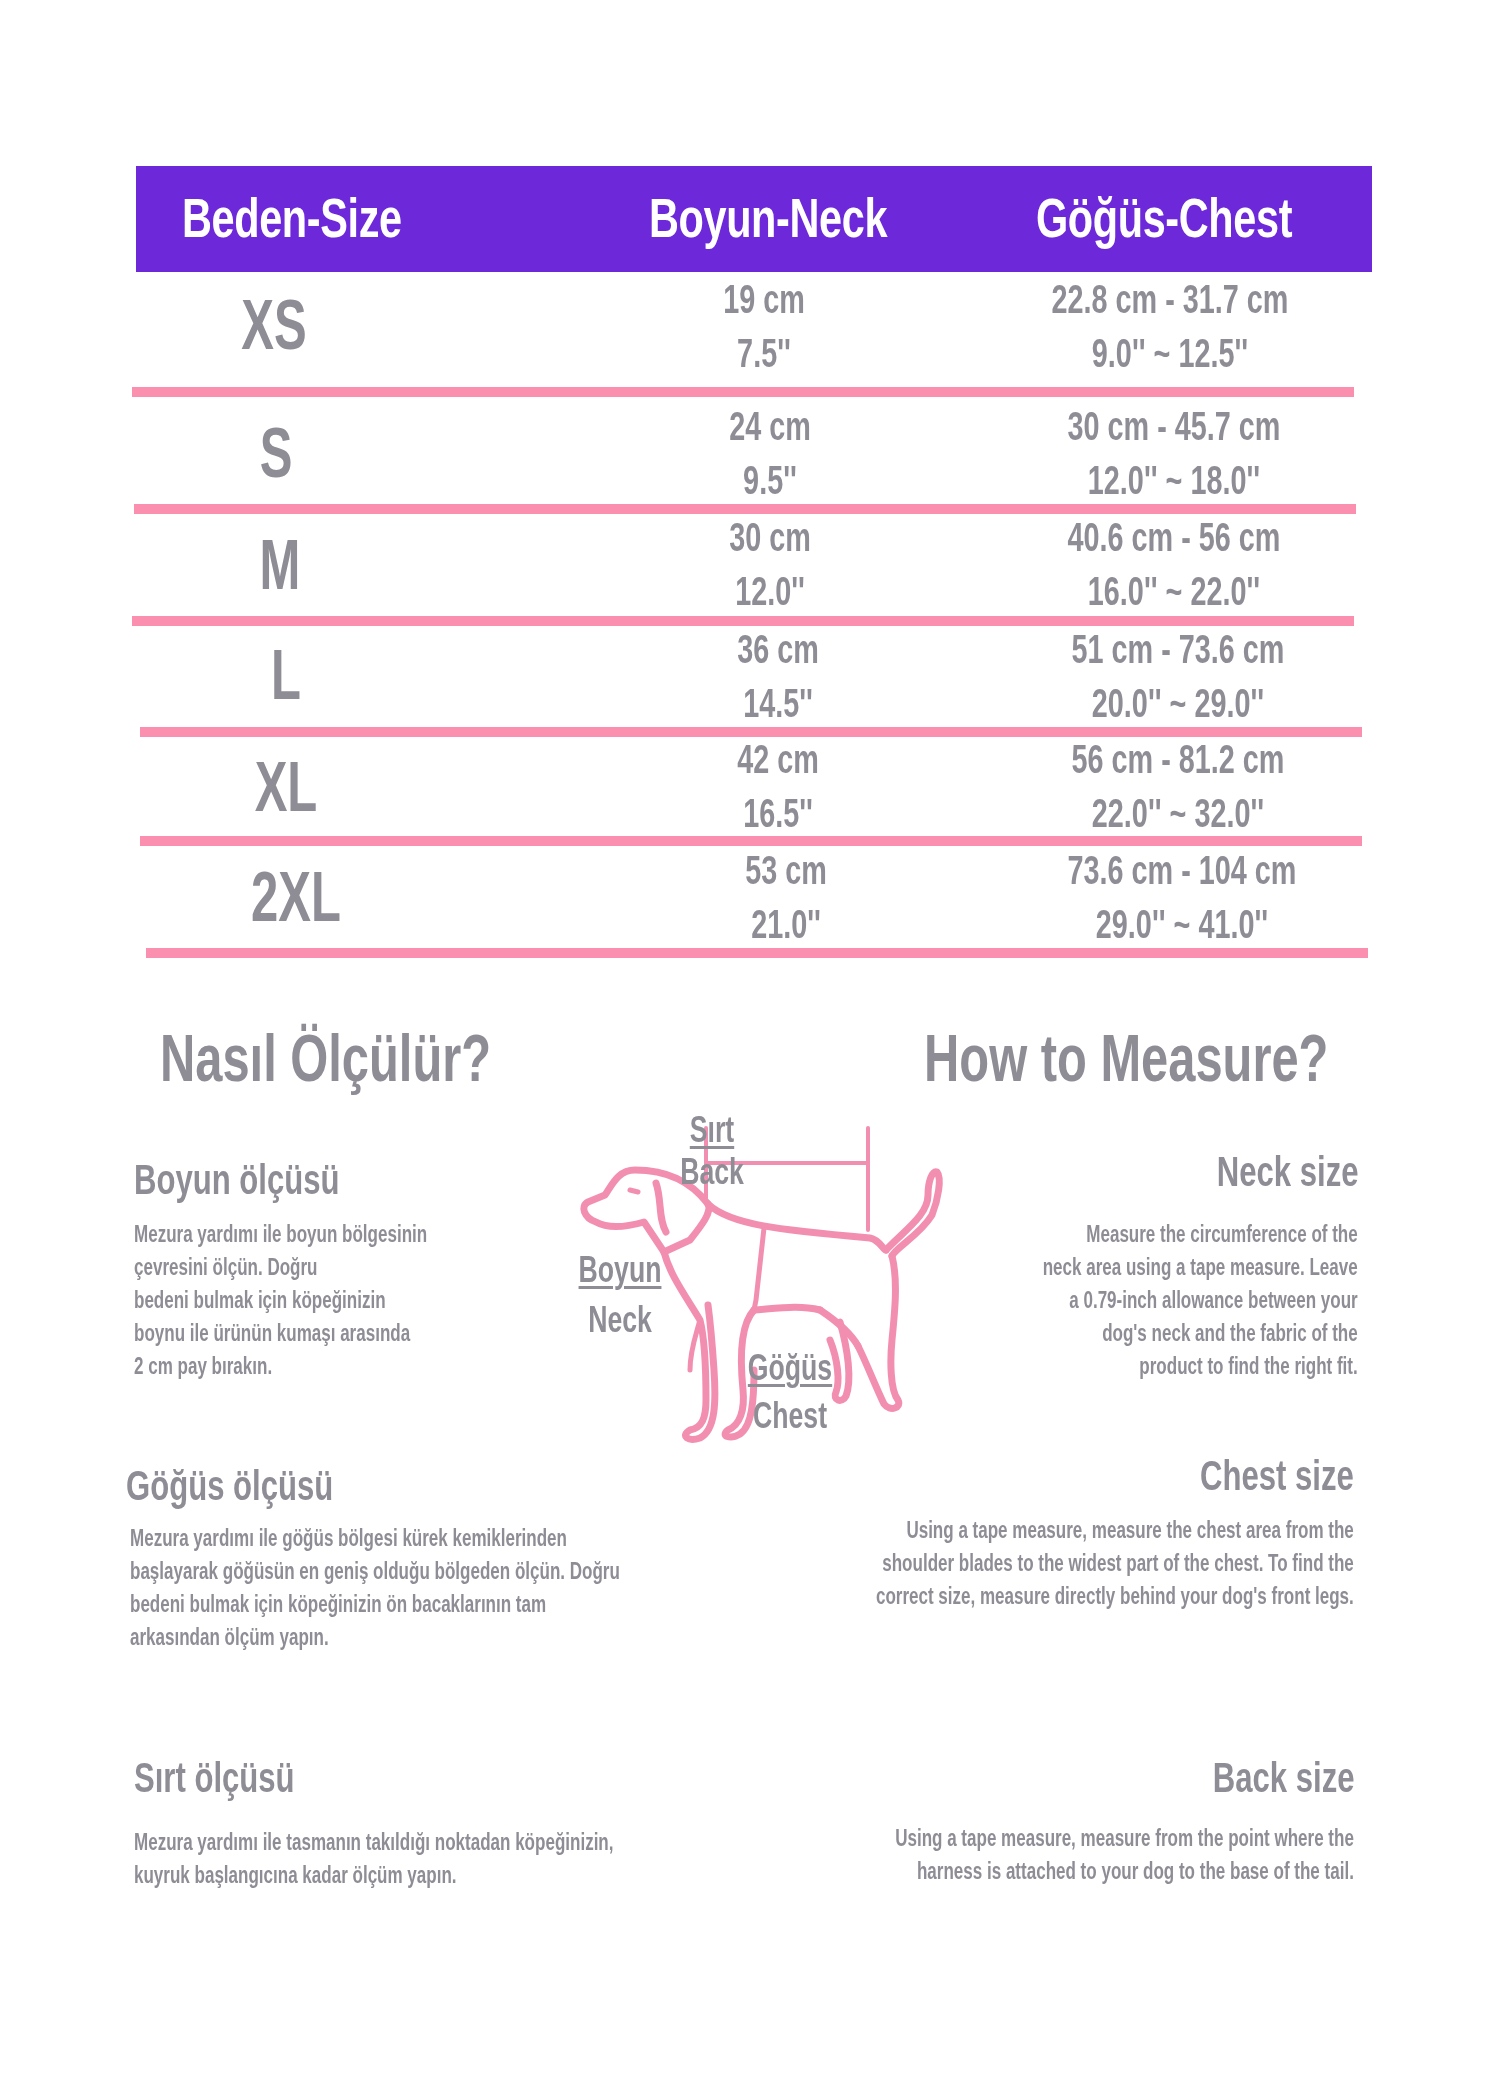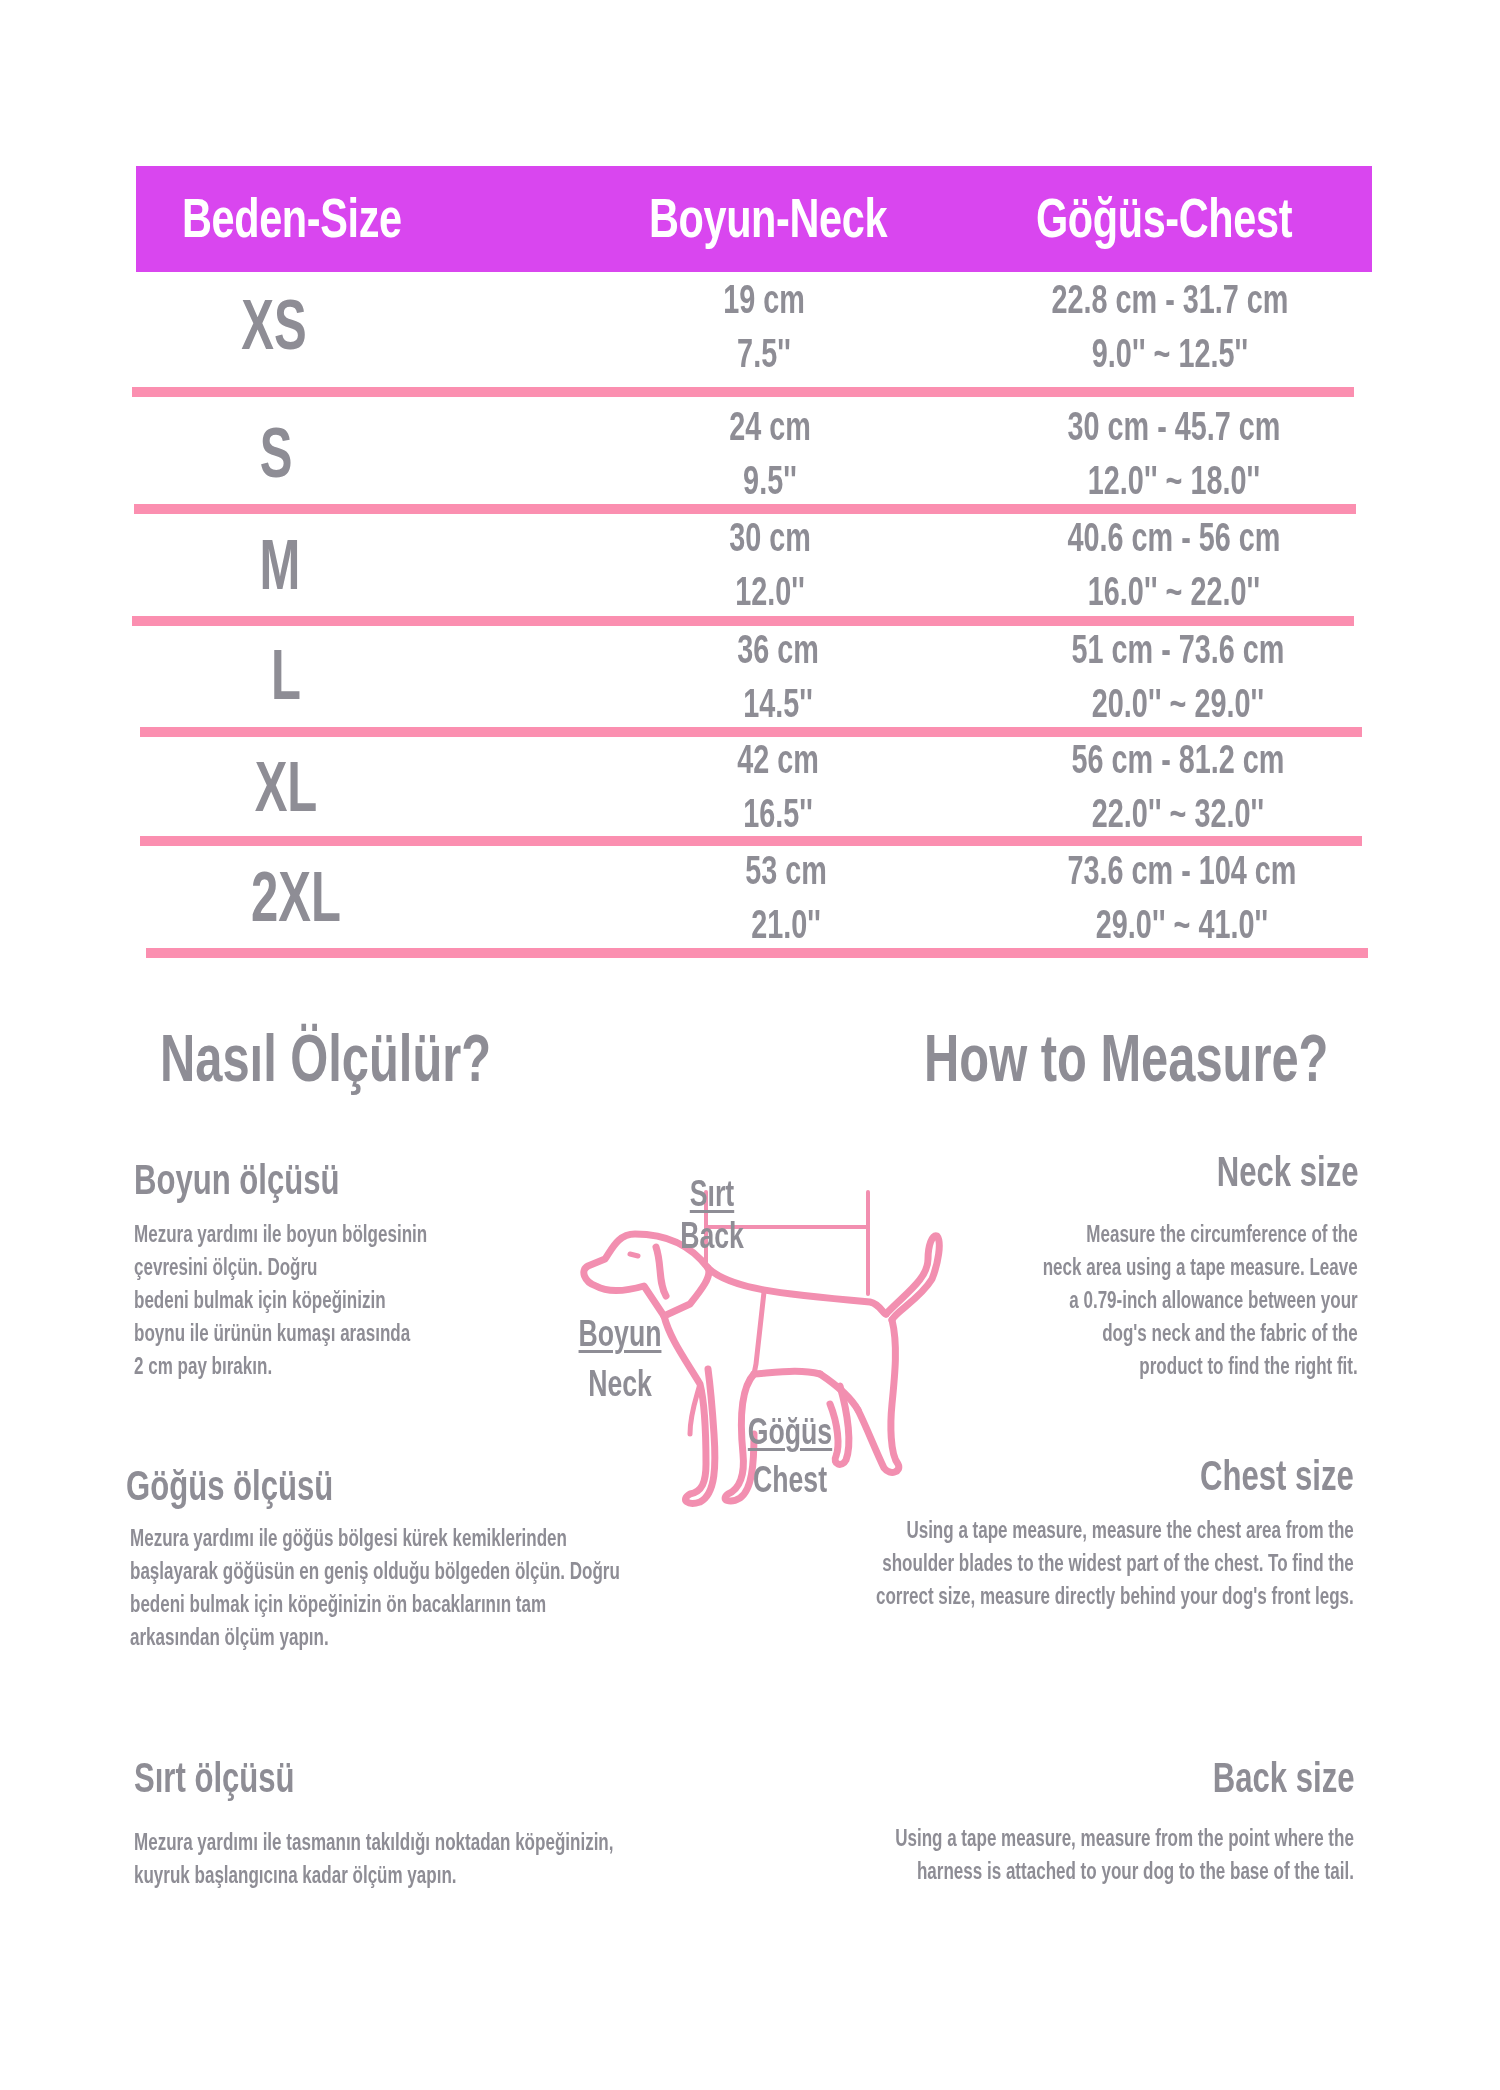--- a/index.html
+++ b/index.html
@@ -1,21 +1,21 @@
 <!DOCTYPE html>
 <html><head>
 <meta charset="utf-8">
 <style>
   html, body { margin:0; padding:0; background:#ffffff; }
   body { width:1500px; height:2090px; position:relative; overflow:hidden;
          font-family:"Liberation Sans", "DejaVu Sans", sans-serif; }
   .pink-bar { position:absolute; background:#fb8fb0; }
 
   
-  #hdr { position:absolute; left:136px; top:166px; width:1236px; height:106px; background:#d946ef;text-align:center; }
+  #hdr { position:absolute; left:136px; top:166px; width:1236px; height:106px; background:#6d28d9;text-align:center; }
   .hcell { position:absolute; top:22px; color:#ffffff; font-size:56px; line-height:60px; font-weight:bold;
            transform:scaleX(0.74); transform-origin:left top; white-space:nowrap; letter-spacing:-0.5px; }
 
   .size-label { position:absolute; font-size:70px; line-height:70px; font-weight:bold; color:#8e8d95;
                 transform:scaleX(0.7); transform-origin:center top; text-align:center; width:200px; }
   .val { position:absolute; font-size:40px; line-height:54px; font-weight:bold; color:#8e8d95;
          transform:scaleX(0.72); text-align:center; white-space:nowrap; }
   .val.neck { width:300px; transform-origin:center top; }
   .val.chest { width:500px; transform-origin:center top; }
 
@@ -109,21 +109,21 @@
 
 <div class="sec-title right-al" style="right:142px; top:1148px;">Neck size</div>
 <div class="sec-body right-al" style="right:142px; top:1218px;">
   <div>Measure the circumference of the</div>
   <div>neck area using a tape measure. Leave</div>
   <div>a 0.79-inch allowance between your</div>
   <div>dog's neck and the fabric of the</div>
   <div>product to find the right fit.</div>
 </div>
 
-<div style="position:absolute; left:540px; top:1164px; width:420px; height:360px;">
+<div style="position:absolute; left:540px; top:1100px; width:420px; height:360px;">
   <svg width="420" height="360" viewBox="0 0 420 360" style="position:absolute; left:0; top:0;">
     <g fill="none" stroke="#f28fb0" stroke-width="7" stroke-linecap="round" stroke-linejoin="round">
 
       <line x1="166" y1="28" x2="166" y2="98" stroke-width="4"></line>
       <line x1="328" y1="28" x2="328" y2="130" stroke-width="4"></line>
       <line x1="168" y1="63" x2="326" y2="63" stroke-width="4"></line>
 
       <path d="M168 104 C150 80 125 70 95 70 C78 70 72 85 65 95 L48 102 C40 106 44 118 56 122 C70 130 90 126 104 122 L116 140 L124 152"></path>
       <path d="M116 83 C122 100 118 118 126 132"></path>
       <path d="M90 90 L98 92" stroke-width="5"></path>

